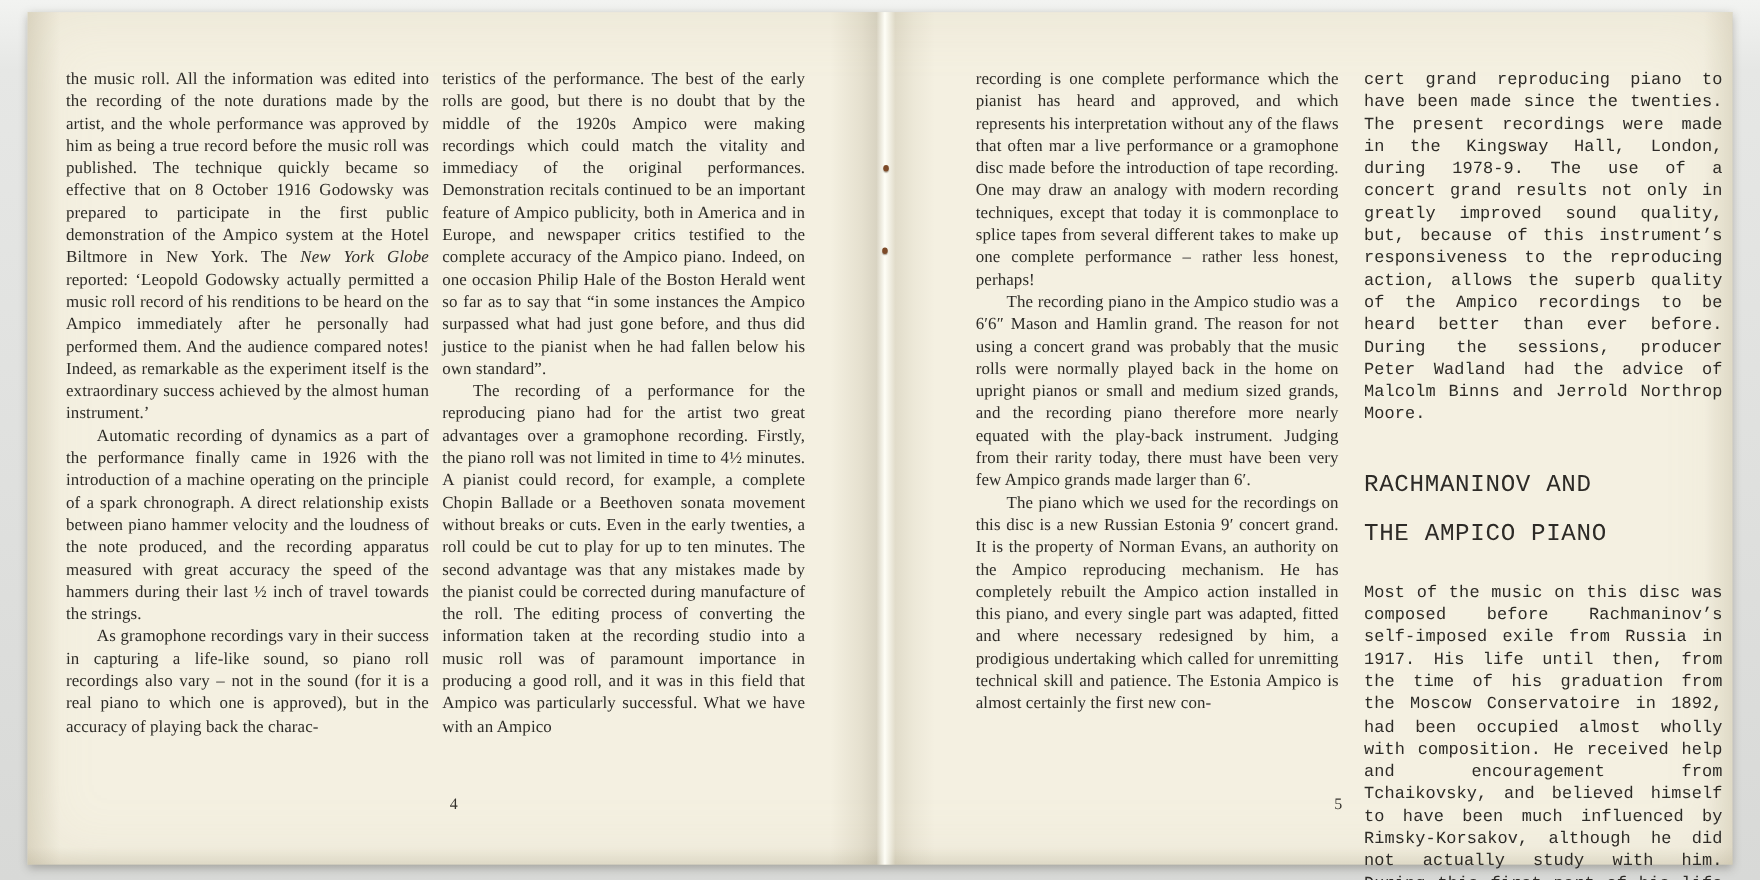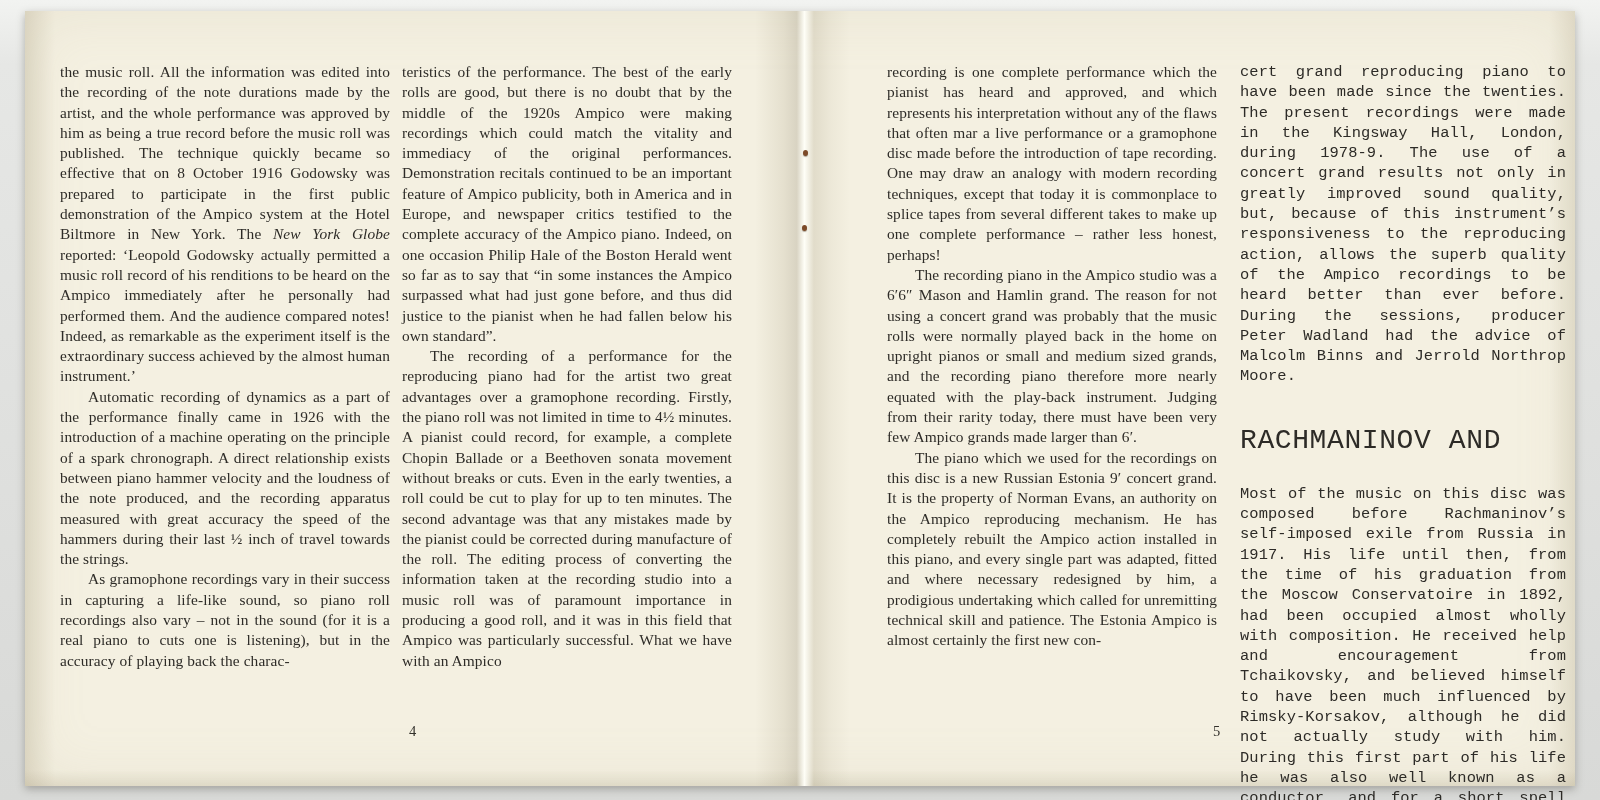--- a/index.html
+++ b/index.html
@@ -46,21 +46,21 @@
     text-align:justify;letter-spacing:.1px;
   }
   .page-left  .colA{left:35px;}
   .page-left  .colB{left:377px;}
   .page-right .colA{left:58px;}
   .page-right .colB{left:411px;width:326px;font-family:Liberation Mono, monospace;}
 
   .col p{margin:0;}
   .col p.indent{text-indent:28px;font-family:Liberation Serif, serif;}
   .heading{
-    font-size:28px;line-height:45px;letter-spacing:.6px;
+    font-size:22px;line-height:45px;letter-spacing:.6px;
     margin:31px 0 21px 0;color:#2d2b27;text-align:left;font-weight:400;
   }
   .page-number{
     position:absolute;bottom:46px;left:0;width:100%;
     text-align:center;font-size:14.5px;color:#33312c;
   }
   i{}
 </style>
 </head>
 <body>
@@ -70,37 +70,38 @@
   <div class="edge-right"></div>
   <div class="edge-bottom"></div>
   <div class="gutter"></div>
   <div class="staple s1"></div>
   <div class="staple s2"></div>
 
   <div class="page page-left">
     <div class="col colA">
       <p><span>the music roll. All the information was edited into the recording of the note durations made by the artist, and the whole performance was approved by him as being a true record before the music roll was published. The technique quickly became so effective that on 8 October 1916 Godowsky was prepared to participate in the first public demonstration of the Ampico system at the Hotel Biltmore in New York. The </span><i>New York Globe</i><span> reported: ‘Leopold Godowsky actually permitted a music roll record of his renditions to be heard on the Ampico immediately after he personally had performed them. And the audience compared notes! Indeed, as remarkable as the experiment itself is the extraordinary success achieved by the almost human instrument.’</span></p>
       <p class="indent">Automatic recording of dynamics as a part of the performance finally came in 1926 with the introduction of a machine operating on the principle of a spark chronograph. A direct relationship exists between piano hammer velocity and the loudness of the note produced, and the recording apparatus measured with great accuracy the speed of the hammers during their last ½ inch of travel towards the strings.</p>
-      <p class="indent">As gramophone recordings vary in their success in capturing a life-like sound, so piano roll recordings also vary – not in the sound (for it is a real piano to cuts one is listening), but in the accuracy of playing back the charac-</p>
+      <p class="indent">As gramophone recordings vary in their success in capturing a life-like sound, so piano roll recordings also vary – not in the sound (for it is a real piano to which one is approved), but in the accuracy of playing back the charac-</p>
     </div>
     <div class="col colB">
       <p>teristics of the performance. The best of the early rolls are good, but there is no doubt that by the middle of the 1920s Ampico were making recordings which could match the vitality and immediacy of the original performances. Demonstration recitals continued to be an important feature of Ampico publicity, both in America and in Europe, and newspaper critics testified to the complete accuracy of the Ampico piano. Indeed, on one occasion Philip Hale of the Boston Herald went so far as to say that “in some instances the Ampico surpassed what had just gone before, and thus did justice to the pianist when he had fallen below his own standard”.</p>
       <p class="indent">The recording of a performance for the reproducing piano had for the artist two great advantages over a gramophone recording. Firstly, the piano roll was not limited in time to 4½ minutes. A pianist could record, for example, a complete Chopin Ballade or a Beethoven sonata movement without breaks or cuts. Even in the early twenties, a roll could be cut to play for up to ten minutes. The second advantage was that any mistakes made by the pianist could be corrected during manufacture of the roll. The editing process of converting the information taken at the recording studio into a music roll was of paramount importance in producing a good roll, and it was in this field that Ampico was particularly successful. What we have with an Ampico</p>
     </div>
     <div class="page-number">4</div>
   </div>
 
   <div class="page page-right">
     <div class="col colA">
       <p>recording is one complete performance which the pianist has heard and approved, and which represents his interpretation without any of the flaws that often mar a live performance or a gramophone disc made before the introduction of tape recording. One may draw an analogy with modern recording techniques, except that today it is commonplace to splice tapes from several different takes to make up one complete performance – rather less honest, perhaps!</p>
       <p class="indent">The recording piano in the Ampico studio was a 6′6″ Mason and Hamlin grand. The reason for not using a concert grand was probably that the music rolls were normally played back in the home on upright pianos or small and medium sized grands, and the recording piano therefore more nearly equated with the play-back instrument. Judging from their rarity today, there must have been very few Ampico grands made larger than 6′.</p>
       <p class="indent">The piano which we used for the recordings on this disc is a new Russian Estonia 9′ concert grand. It is the property of Norman Evans, an authority on the Ampico reproducing mechanism. He has completely rebuilt the Ampico action installed in this piano, and every single part was adapted, fitted and where necessary redesigned by him, a prodigious undertaking which called for unremitting technical skill and patience. The Estonia Ampico is almost certainly the first new con-</p>
     </div>
     <div class="col colB">
       <p>cert grand reproducing piano to have been made since the twenties. The present recordings were made in the Kingsway Hall, London, during 1978-9. The use of a concert grand results not only in greatly improved sound quality, but, because of this instrument’s responsiveness to the reproducing action, allows the superb quality of the Ampico recordings to be heard better than ever before. During the sessions, producer Peter Wadland had the advice of Malcolm Binns and Jerrold Northrop Moore.</p>
       <div class="heading">
         <div>RACHMANINOV AND</div>
+        <div>THE AMPICO PIANO</div>
       </div>
       <p>Most of the music on this disc was composed before Rachmaninov’s self-imposed exile from Russia in 1917. His life until then, from the time of his graduation from the Moscow Conservatoire in 1892, had been occupied almost wholly with composition. He received help and encouragement from Tchaikovsky, and believed himself to have been much influenced by Rimsky-Korsakov, although he did not actually study with him. During this first part of his life he was also well known as a conductor, and for a short spell was at the Bolshoi Theatre. But of course his piano playing, particularly of his own music, was also highly</p>
     </div>
     <div class="page-number">5</div>
   </div>
 </div>
 
 </body></html>

